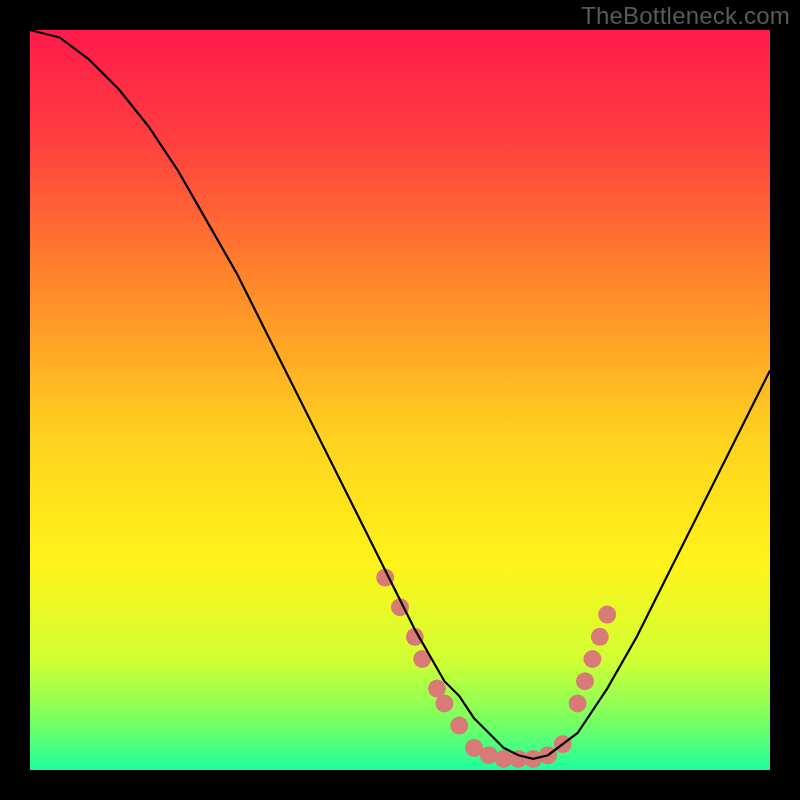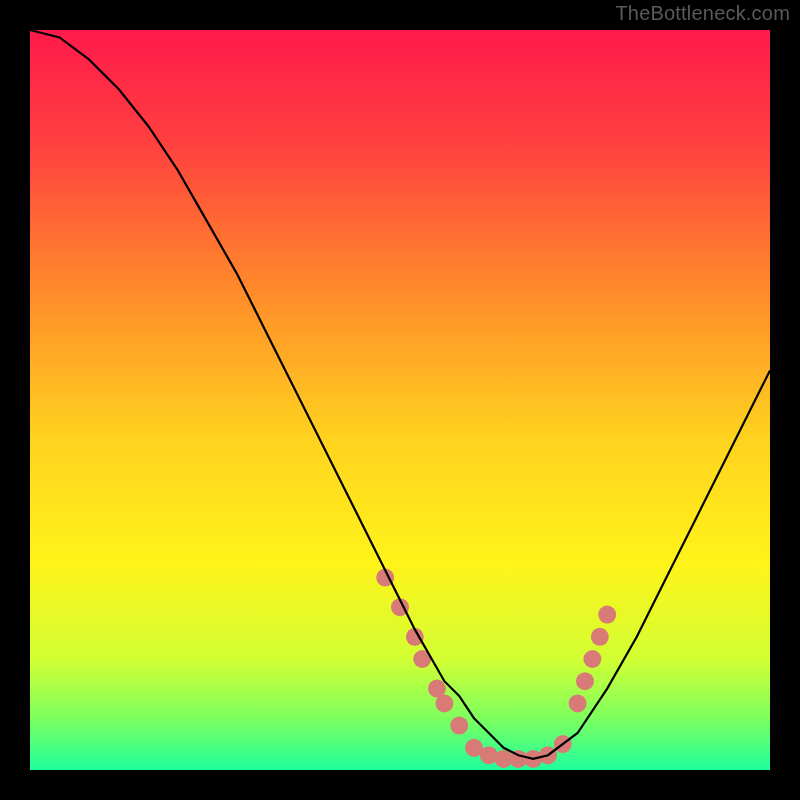--- a/index.html
+++ b/index.html
@@ -14,21 +14,21 @@
     position: relative;
     width: 800px;
     height: 800px;
     background: #000;
   }
   .watermark {
     position: absolute;
     top: 2px;
     right: 10px;
     font-family: Arial, Helvetica, sans-serif;
-    font-size: 20px;
+    font-size: 24px;
     font-weight: 500;
     color: #5a5a5a;
     letter-spacing: 0.2px;
   }
   svg {
     position: absolute;
     top: 0;
     left: 0;
   }
 </style>

